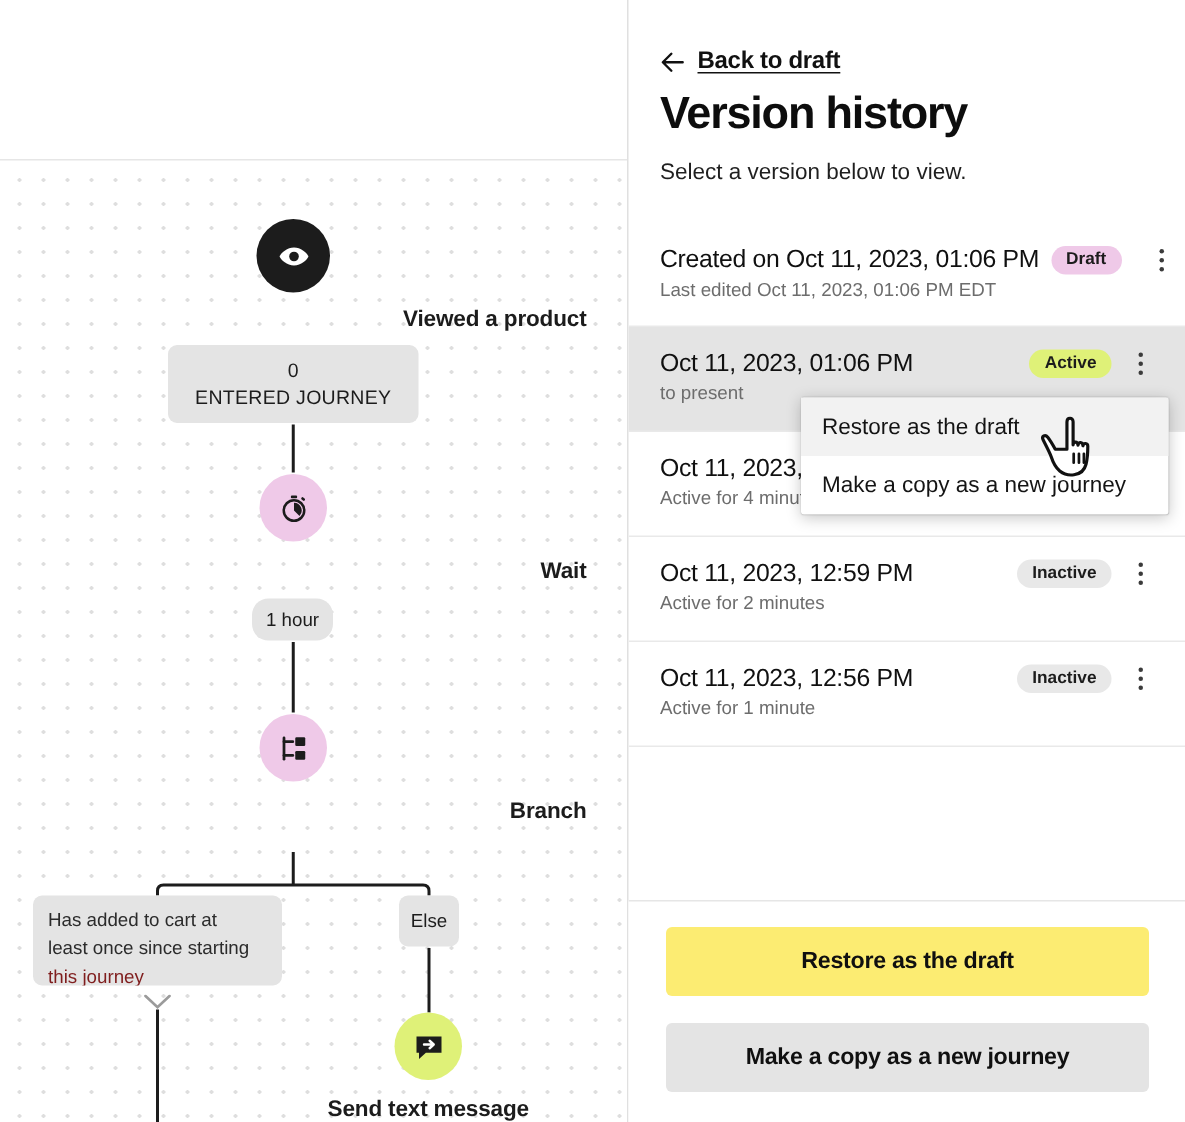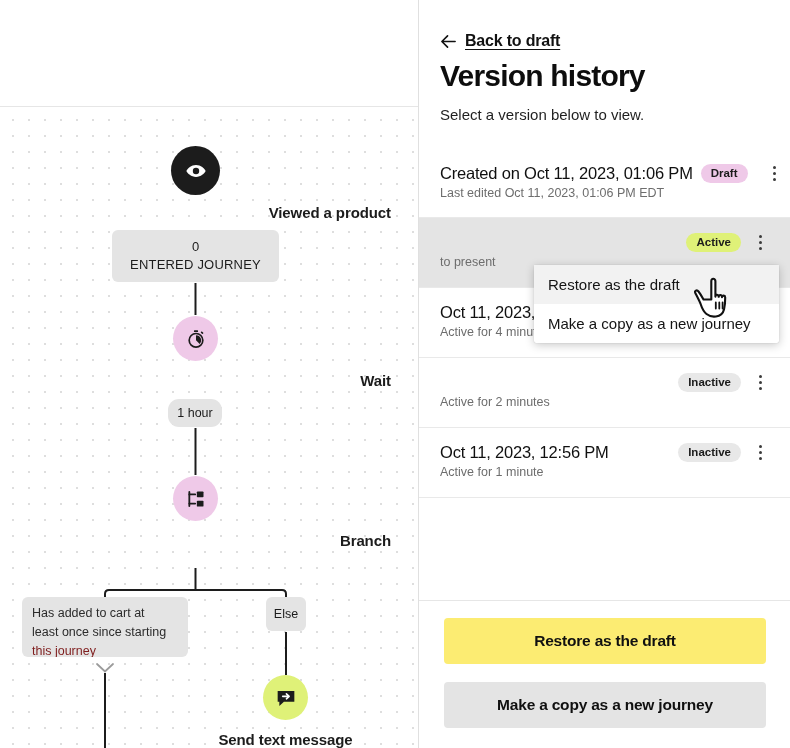--- a/index.html
+++ b/index.html
@@ -300,20 +300,21 @@
               <i></i>
               <i></i>
               <i></i>
             </span>
         </div>
         <div class="row-sub">Last edited Oct 11, 2023, 01:06 PM EDT</div>
       </div>
 
       <div class="version-row selected">
         <div class="row-top">
+          <span class="row-title">Oct 11, 2023, 01:06 PM</span>
           <span class="row-spacer"></span>
           <span class="badge active">Active</span>
           <span class="kebab">
               <i></i>
               <i></i>
               <i></i>
             </span>
         </div>
         <div class="row-sub">to present</div>
       </div>
@@ -327,20 +328,21 @@
               <i></i>
               <i></i>
               <i></i>
             </span>
         </div>
         <div class="row-sub">Active for 4 minutes</div>
       </div>
 
       <div class="version-row">
         <div class="row-top">
+          <span class="row-title">Oct 11, 2023, 12:59 PM</span>
           <span class="row-spacer"></span>
           <span class="badge inactive">Inactive</span>
           <span class="kebab">
               <i></i>
               <i></i>
               <i></i>
             </span>
         </div>
         <div class="row-sub">Active for 2 minutes</div>
       </div>

